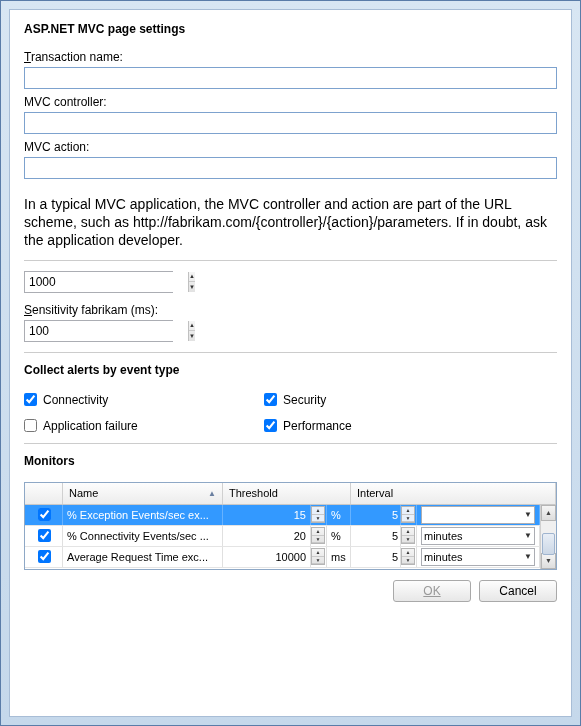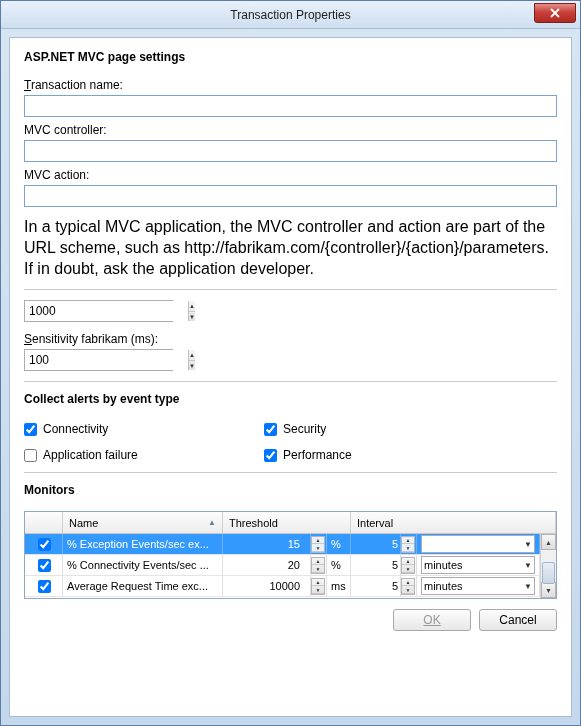--- a/index.html
+++ b/index.html
@@ -78,22 +78,22 @@
     height: 22px;
     border: 1px solid #7da2ce;
     padding: 2px 4px;
     font-size: 12px;
     font-family: inherit;
   }
   .text-input.focused {
     outline: none;
   }
   .help-text {
-    margin-top: 10px;
-    font-size: 16px;
+    margin-top: 16px;
+    font-size: 14px;
     color: #000;
     line-height: 1.3;
   }
   .hr {
     border: none;
     border-top: 1px solid #ccc;
     margin: 10px 0;
   }
   .numeric {
     width: 149px;
@@ -186,21 +186,21 @@
   }
   .mon-cell {
     border-right: 1px solid #e0e0e0;
     display: flex;
     align-items: center;
     padding: 0 4px;
   }
   .mon-row.selected .mon-cell { border-right-color: #66b2ff; }
   .cell-chk { width: 38px; justify-content: center; }
   .cell-name { width: 160px; }
-  .cell-thr { width: 88px; justify-content: flex-end; padding-right: 10px; }
+  .cell-thr { width: 88px; justify-content: flex-end; padding-right: 4px; }
   .cell-thr-spin { width: 16px; padding:0;}
   .cell-thr-unit { width: 24px; justify-content: flex-start; }
   .cell-int { width: 50px; justify-content: flex-end; padding-right: 2px;}
   .cell-int-spin { width: 16px; padding:0;}
   .cell-int-unit { flex: 1; }
   .mini-spin {
     width: 14px;
     display:flex;
     flex-direction:column;
     background: linear-gradient(180deg,#f5f5f5,#e2e2e2);
@@ -262,28 +262,20 @@
     font-size: 12px;
     font-family: inherit;
     cursor: pointer;
   }
   .btn.disabled { color: #999; cursor: default; }
 </style>
 </head>
 <body>
 
 <div class="window">
-  <div class="titlebar">
-    <div class="title-text">Transaction Properties</div>
-    <div class="close-btn">
-      <svg width="10" height="10" viewBox="0 0 10 10">
-          <path d="M1 1 L9 9 M9 1 L1 9" stroke="#fff" stroke-width="1.8"></path>
-        </svg>
-    </div>
-  </div>
 
   <div class="content-frame">
 
     <div class="section-title">ASP.NET MVC page settings</div>
 
     <div class="field-label underline-first">Transaction name:</div>
     <input class="text-input focused" type="text" autofocus="" value="" style="">
 
     <div class="field-label">MVC controller:</div>
     <input class="text-input" type="text" value="" style="">

